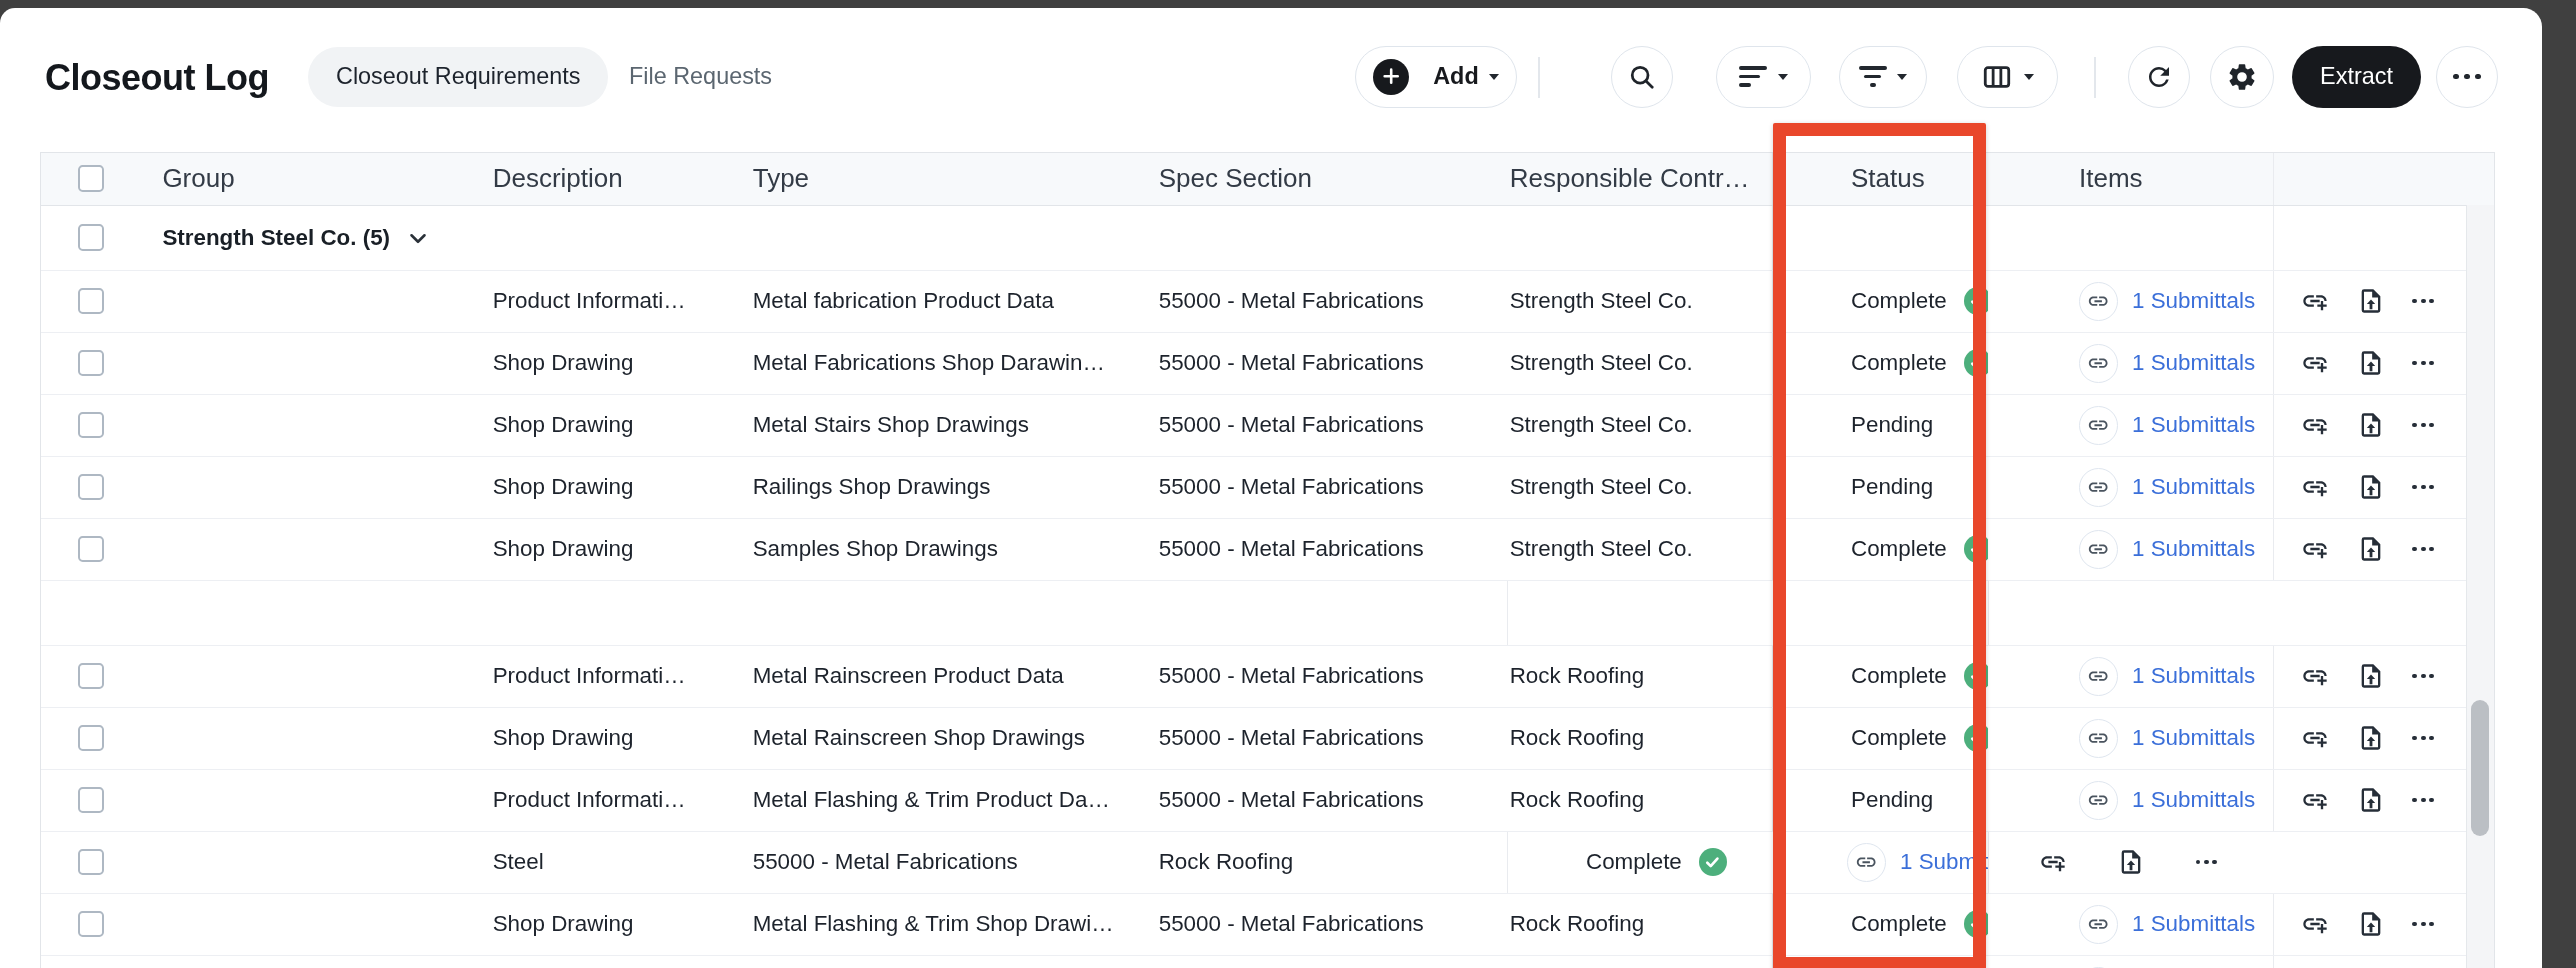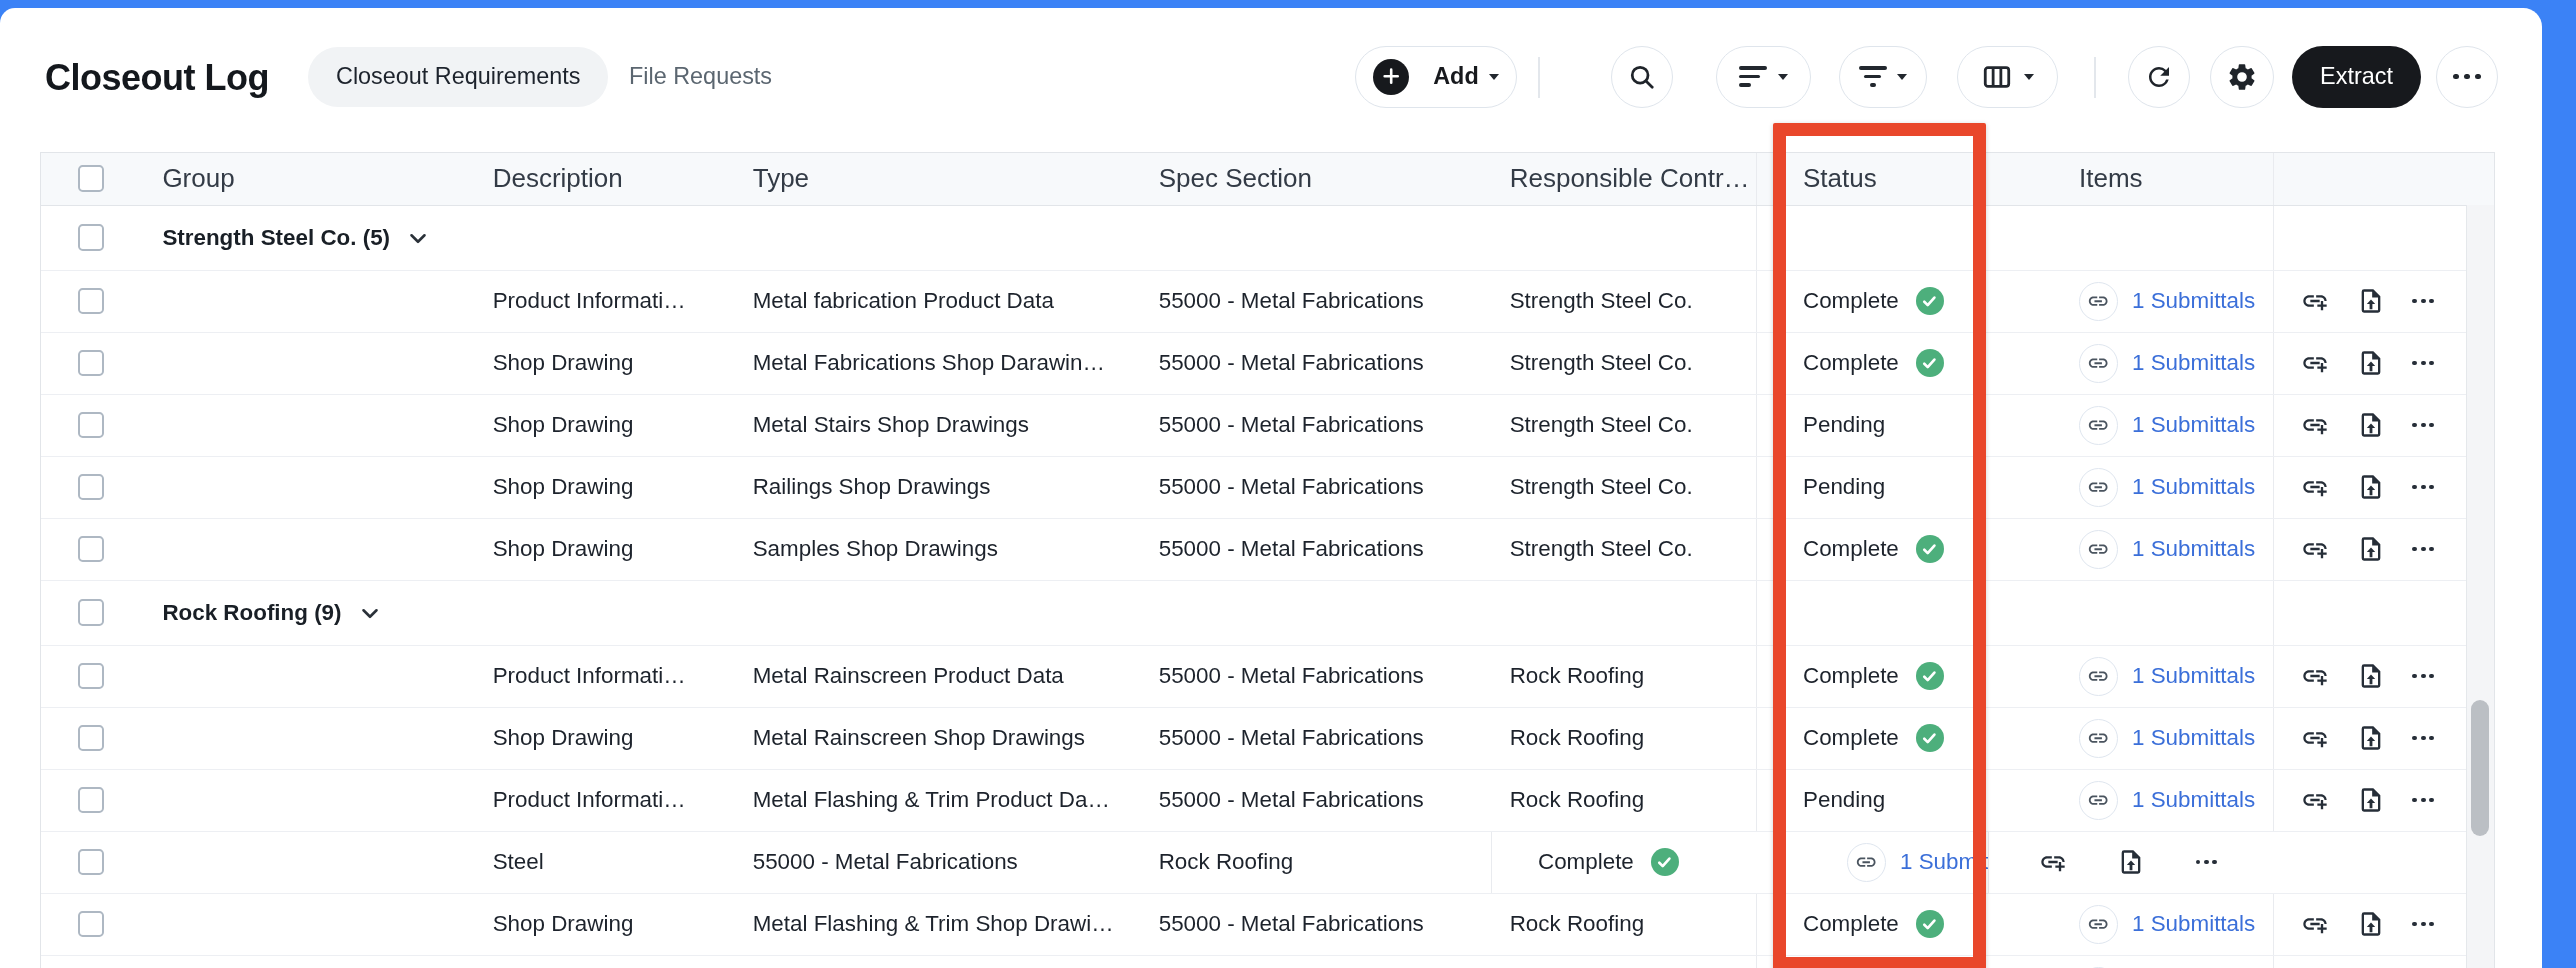--- a/index.html
+++ b/index.html
@@ -1,16 +1,16 @@
 <!DOCTYPE html>
 <html style="font-size:15px"><head>
 <meta charset="utf-8">
 <style>
   html,body{margin:0;padding:0;background:#e7eaee;overflow:hidden;}
-  #stage{position:relative;width:2576px;height:968px;background:#3b82f6;
+  #stage{position:relative;width:2576px;height:968px;background:#404040;
          font-family:"Liberation Sans","DejaVu Sans",sans-serif;color:#1d232c;}
   #card{position:absolute;left:0;top:7.5px;width:2542px;height:961px;background:#fff;
         border-radius:15px 18.7px 0 0;overflow:hidden;}
 
   
   .page-title{position:absolute;left:45px;top:49px;font-size:36px;font-weight:700;color:#14181d;letter-spacing:-0.5px;}
   .tabs{position:absolute;left:308px;top:39px;height:60px;display:flex;align-items:center;}
   .tab-pill{height:60px;display:inline-flex;align-items:center;padding:0 28px;border-radius:30px;
             background:#f1f3f5;font-size:23.4px;color:#1d232c;font-weight:500;cursor:pointer;}
   .tab-plain{margin-left:20.6px;font-size:23.4px;color:#5b6670;cursor:pointer;}
@@ -40,21 +40,21 @@
   .bars.funnel{align-items:center;}
 
   
   #table-wrap{position:absolute;left:40px;top:144px;width:2455px;height:824px;box-sizing:border-box;
               border:0.9px solid #e2e5e9;border-bottom:none;background:#fff;}
   .t-row{display:grid;grid-template-columns:433px 260px 406px 351px 265px 232px 285px 194px 27px;align-items:stretch;}
   .t-head{background:#f7f9fb;height:52px;border-bottom:0.9px solid #e2e5e9;font-weight:500;color:#333b46;}
   .t-head .cell{font-size:26px;}
   .cell{display:flex;align-items:center;padding-left:18.7px;font-size:22.4px;white-space:nowrap;overflow:hidden;box-sizing:border-box;}
   .cell-select{padding-left:37px;}
-  .cell-status{padding-left:46px;border-left:0.9px solid #e9ebef;}
+  .cell-status{padding-left:78px;border-left:0.9px solid #e9ebef;margin-left:16px;}
   .cell-items{padding-left:91px;}
   .cell-actions{border-left:0.9px solid #e9ebef;padding:0 5.6px 0 0;display:flex;align-items:center;justify-content:space-evenly;}
   .cell-pad{padding:0;}
   .group-row{height:64px;border-bottom:0.9px solid #edeff3;}
   .data-row{height:61px;border-bottom:0.9px solid #edeff3;}
   .group-name{font-weight:700;color:#191f26;margin-left:58px;display:flex;align-items:center;}
   .group-name svg{margin-left:15px;}
   .checkbox{width:22.4px;height:22.4px;border:2.3px solid #aeb8c3;border-radius:4.7px;background:#fff;flex:0 0 auto;cursor:pointer;}
   .status-badge{width:28px;height:28px;border-radius:50%;background:#4daf7c;display:flex;align-items:center;justify-content:center;margin-left:17px;flex:0 0 auto;}
   .items-link{display:flex;align-items:center;cursor:pointer;text-align:center;}
@@ -422,29 +422,20 @@
                   <i style="width:4.7px;height:4.7px;border-radius:50%;background:#262e38;display:block"></i>
                   <i style="width:4.7px;height:4.7px;border-radius:50%;background:#262e38;display:block"></i>
                   <i style="width:4.7px;height:4.7px;border-radius:50%;background:#262e38;display:block"></i>
                 </span>
       </span>
     </div>
     <div class="cell cell-pad"></div>
   </div>
 
   <div class="t-row group-row">
-    <div class="cell cell-select">
-      <span class="checkbox"></span>
-      <span class="group-name">
-        <span>Rock Roofing (9)</span>
-        <svg width="26" height="26" viewBox="0 0 24 24" fill="none" stroke="#2a3139" stroke-width="2.4" stroke-linecap="round" stroke-linejoin="round">
-                  <path d="M6 9.5l6 6 6-6"></path>
-                </svg>
-      </span>
-    </div>
     <div class="cell"></div>
     <div class="cell"></div>
     <div class="cell"></div>
     <div class="cell"></div>
     <div class="cell cell-status"></div>
     <div class="cell cell-items"></div>
     <div class="cell cell-actions"></div>
     <div class="cell cell-pad"></div>
   </div>
 

